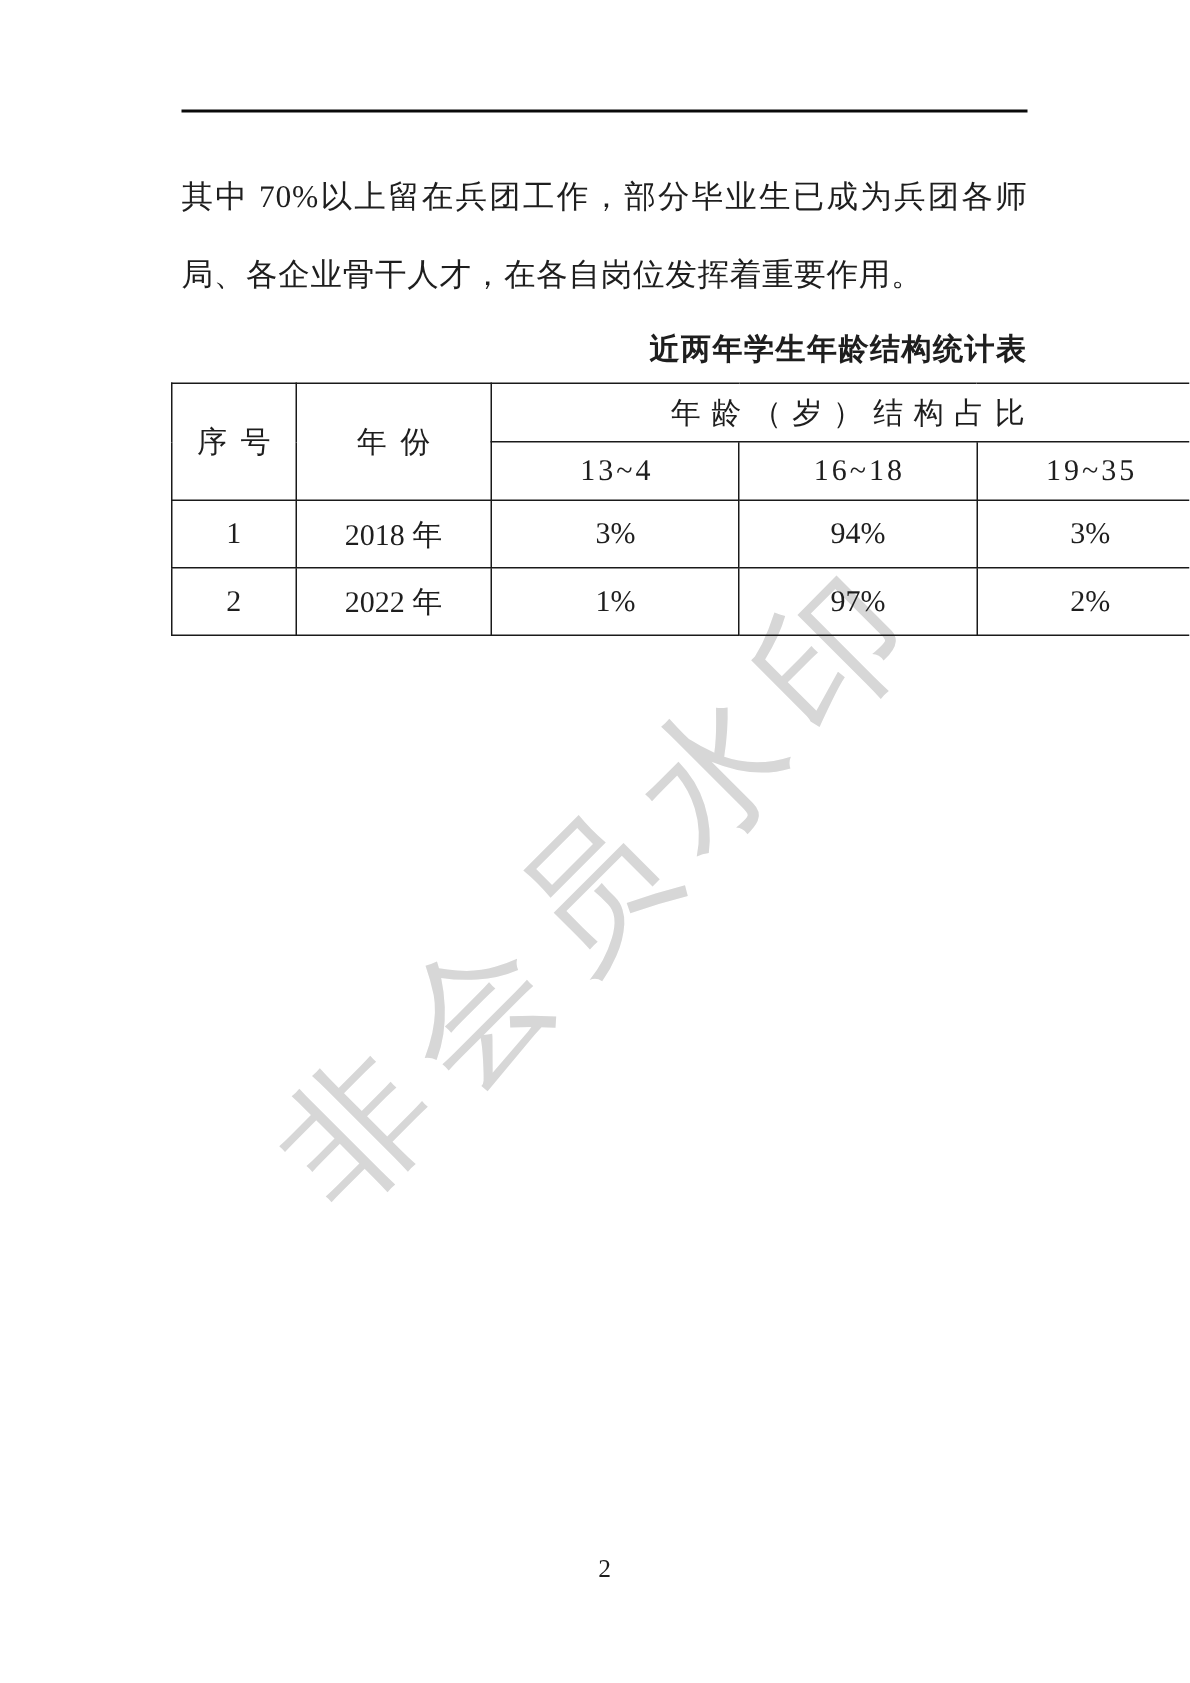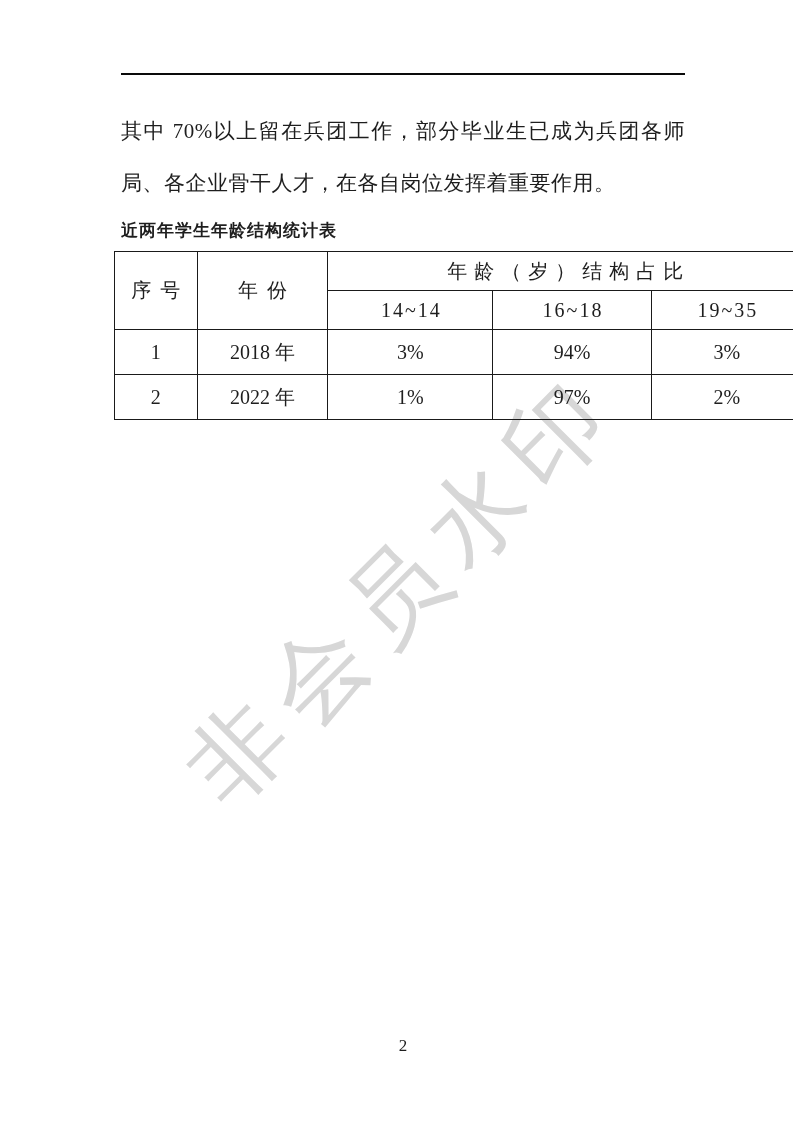--- a/index.html
+++ b/index.html
@@ -47,22 +47,22 @@
     line-height: 52px;
     letter-spacing: 0.5px;
     text-align: justify;
   }
   .para.indent {
     text-indent: 44px;
   }
   .table-title {
     margin-top: 10px;
     margin-bottom: 9px;
-    text-align: left;
-    font-size: 17px;
+    text-align: right;
+    font-size: 20px;
     font-weight: bold;
     letter-spacing: 1px;
   }
   table.stats {
     border-collapse: collapse;
     width: 689px;
     margin-left: -7px;
     table-layout: fixed;
     z-index: 1;
     position: relative;
@@ -126,21 +126,21 @@
         <col style="width:23%">
         <col style="width:22%">
       </colgroup>
       <tbody>
         <tr class="hdr-row">
           <td rowspan="2" class="hdr-label">序号</td>
           <td rowspan="2" class="hdr-label">年份</td>
           <td colspan="3" class="hdr-group">年龄（岁）结构占比</td>
         </tr>
         <tr class="hdr-row">
-          <td class="hdr-sub">14~14</td>
+          <td class="hdr-sub">13~4</td>
           <td class="hdr-sub">16~18</td>
           <td class="hdr-sub">19~35</td>
         </tr>
         <tr class="data-row">
           <td>1</td>
           <td>2018 年</td>
           <td>3%</td>
           <td>94%</td>
           <td>3%</td>
         </tr>

